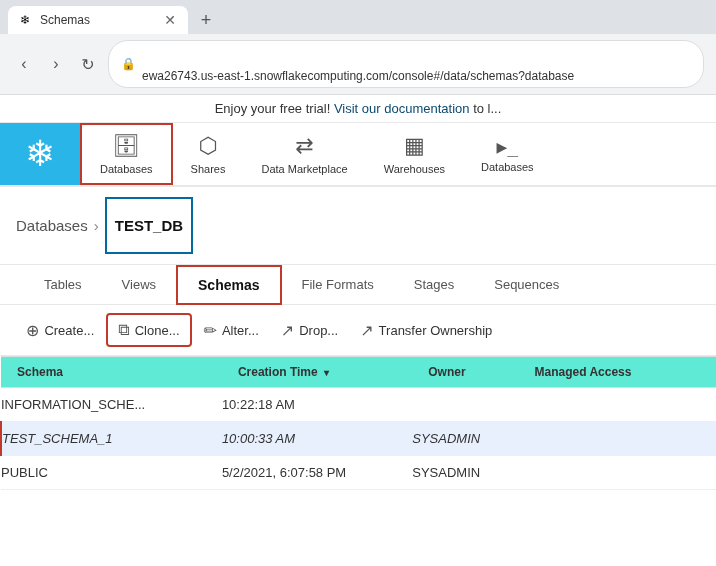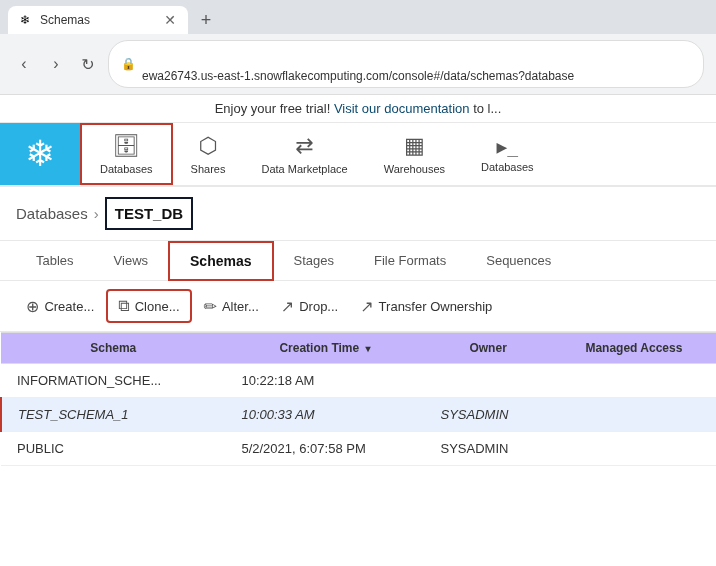--- a/index.html
+++ b/index.html
@@ -32,37 +32,37 @@
     .nav-item { display: flex; flex-direction: column; align-items: center; justify-content: center; padding: 8px 18px; cursor: pointer; color: #555; font-size: 12px; gap: 4px; border: none; background: none; min-width: 70px; }
     .nav-item.active { border: 2px solid #c0392b; }
     .nav-item-icon { font-size: 22px; color: #555; }
     .nav-item-label { font-size: 11px; font-weight: 500; color: #333; }
     .nav-item.active .nav-item-label { color: #333; }
 
     
     .breadcrumb-bar { padding: 10px 16px; border-bottom: 1px solid #e8e8e8; display: flex; align-items: center; gap: 6px; }
     .breadcrumb-item { font-size: 15px; color: #555; }
     .breadcrumb-separator { color: #888; font-size: 15px; }
-    .breadcrumb-current { font-size: 15px; font-weight: 700; color: #111; border: 2px solid #0f172a; padding: 6px 8px; }
-
-    
-    .tabs-bar { display: flex; align-items: center; border-bottom: 1px solid #e8e8e8; padding: 0 16px; gap: 0; }
+    .breadcrumb-current { font-size: 15px; font-weight: 700; color: #111; border: 2px solid #0369a1; padding: 18px 8px; }
+
+    
+    .tabs-bar { display: flex; align-items: center; border-bottom: 1px solid #e8e8e8; padding: 0 24px; gap: 0; }
     .tab-item { padding: 10px 20px; cursor: pointer; color: #555; font-size: 13px; border: none; background: none; }
     .tab-item.active { font-weight: 700; color: #111; font-size: 14px; border: 2px solid #c0392b; margin-bottom: -1px; background: #fff; }
 
     
     .toolbar { display: flex; align-items: center; gap: 2px; padding: 8px 16px; border-bottom: 1px solid #e8e8e8; }
     .toolbar-btn { display: flex; align-items: center; gap: 5px; padding: 6px 10px; border: none; background: none; cursor: pointer; color: #333; font-size: 13px; border-radius: 4px; }
     .toolbar-btn.clone-btn { border: 2px solid #c0392b; }
     .toolbar-icon { font-size: 16px; color: #555; }
 
     
     .data-table { width: 100%; border-collapse: collapse; }
-    .data-table th { text-align: center; padding: 8px 16px; background: #c4b5fd; border-bottom: 1px solid #ddd; border-top: 1px solid #ddd; font-size: 12px; font-weight: 600; color: #333; }
-    .data-table td { padding: 9px 16px; border-bottom: 1px solid #eee; font-size: 13px; color: #333; }
+    .data-table th { text-align: left; padding: 8px 16px; background: #5eead4; border-bottom: 1px solid #ddd; border-top: 1px solid #ddd; font-size: 12px; font-weight: 600; color: #333; }
+    .data-table td { padding: 9px 0; border-bottom: 1px solid #eee; font-size: 13px; color: #333; }
     .data-table tr.selected td { background: #e8f0fe; font-style: italic; }
     .selected-row td:first-child { border-left: 2px solid #c0392b; }
     .sort-icon { font-size: 10px; margin-left: 3px; }
   </style>
 </head>
 <body>
 
 <div class="browser-chrome">
   <div class="tab-bar">
     <div class="tab">
@@ -120,22 +120,22 @@
 <div class="breadcrumb-bar">
   <span class="breadcrumb-item">Databases</span>
   <span class="breadcrumb-separator">›</span>
   <span class="breadcrumb-current">TEST_DB</span>
 </div>
 
 <div class="tabs-bar">
   <button class="tab-item">Tables</button>
   <button class="tab-item">Views</button>
   <button class="tab-item active">Schemas</button>
+  <button class="tab-item">File Formats</button>
   <button class="tab-item">Stages</button>
-  <button class="tab-item">File Formats</button>
   <button class="tab-item">Sequences</button>
 </div>
 
 <div class="toolbar">
   <button class="toolbar-btn">
     <span class="toolbar-icon">⊕</span>
     <span>Create...</span>
   </button>
   <button class="toolbar-btn clone-btn">
     <span class="toolbar-icon">⧉</span>

